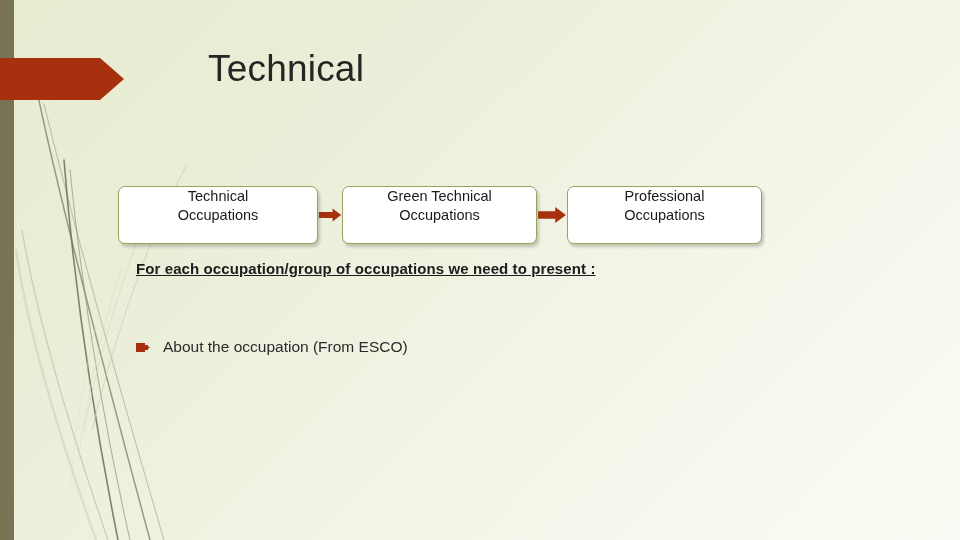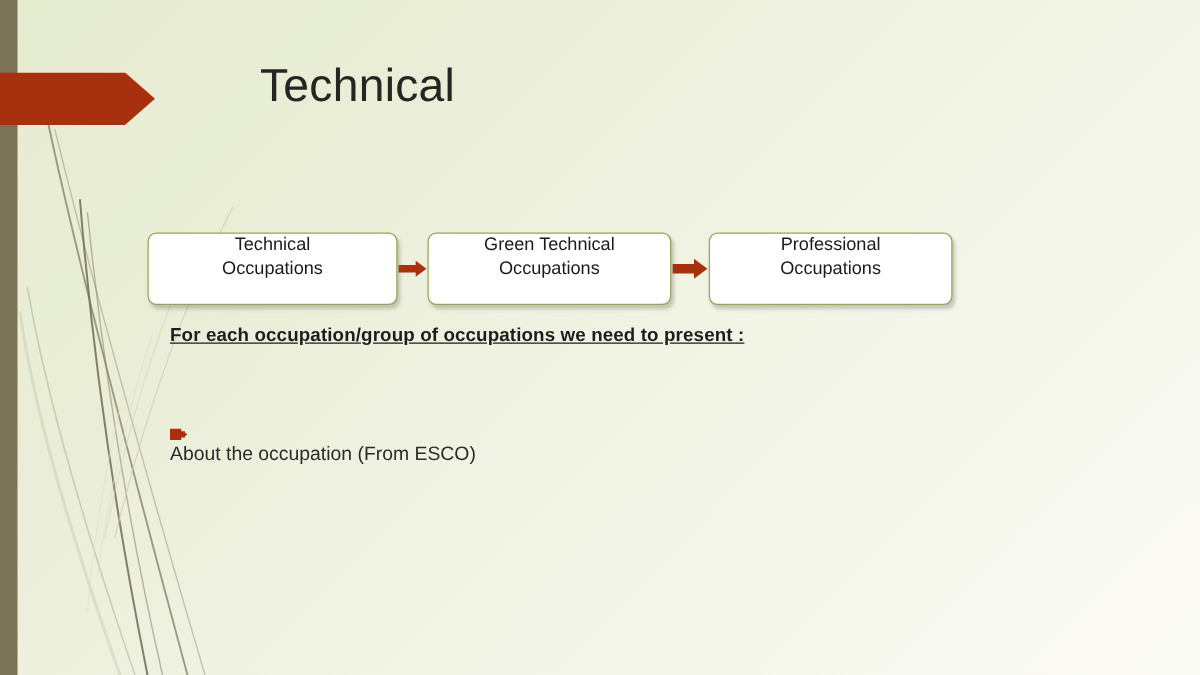--- a/index.html
+++ b/index.html
@@ -120,21 +120,20 @@
   #bullets {
     position: absolute;
     left: 136px;
     top: 336px;
     width: 730px;
   }
   .bullet-row {
     display: flex;
     align-items: flex-start;
     margin-bottom: 9px;
-    flex-direction: column;
   }
   .bullet-mark {
     flex: 0 0 auto;
     width: 27px;
     padding-top: 6px;
     line-height: 0;
   }
   .bullet-text {
     flex: 1 1 auto;
     font-size: 15.5px;

